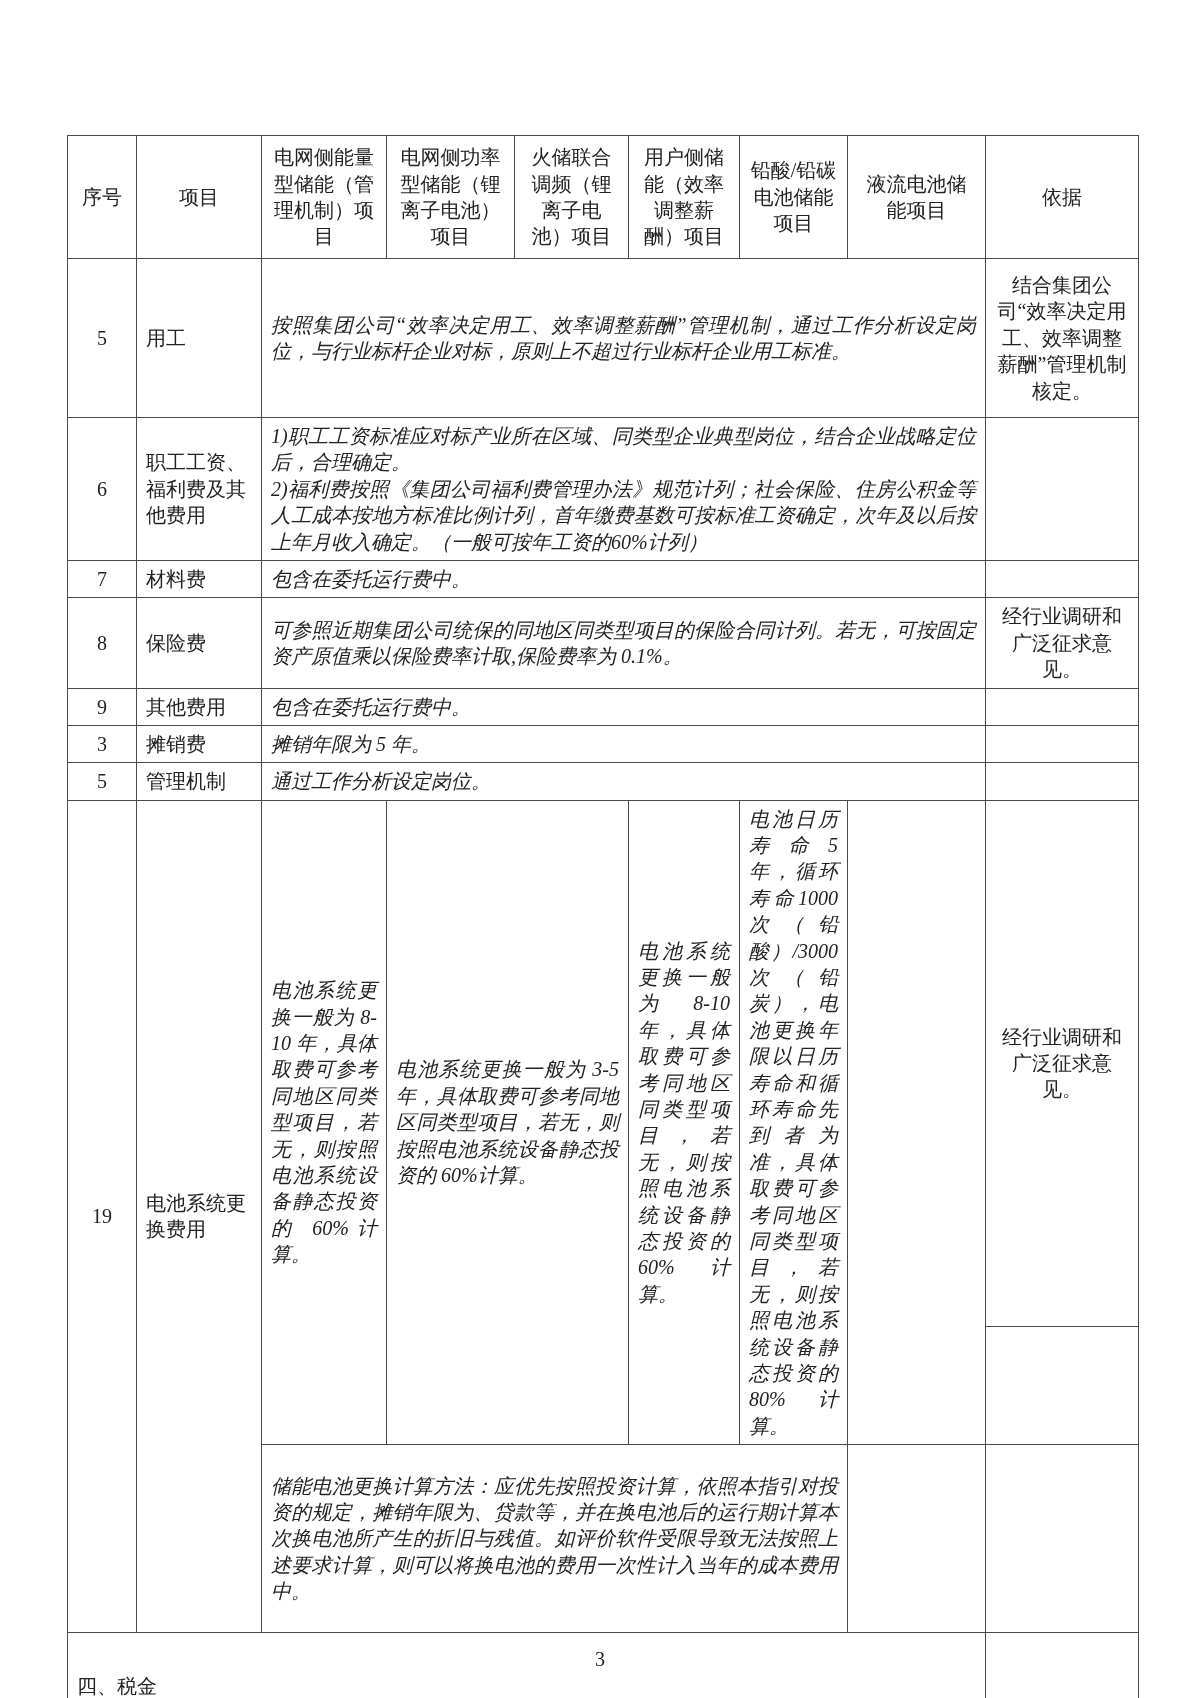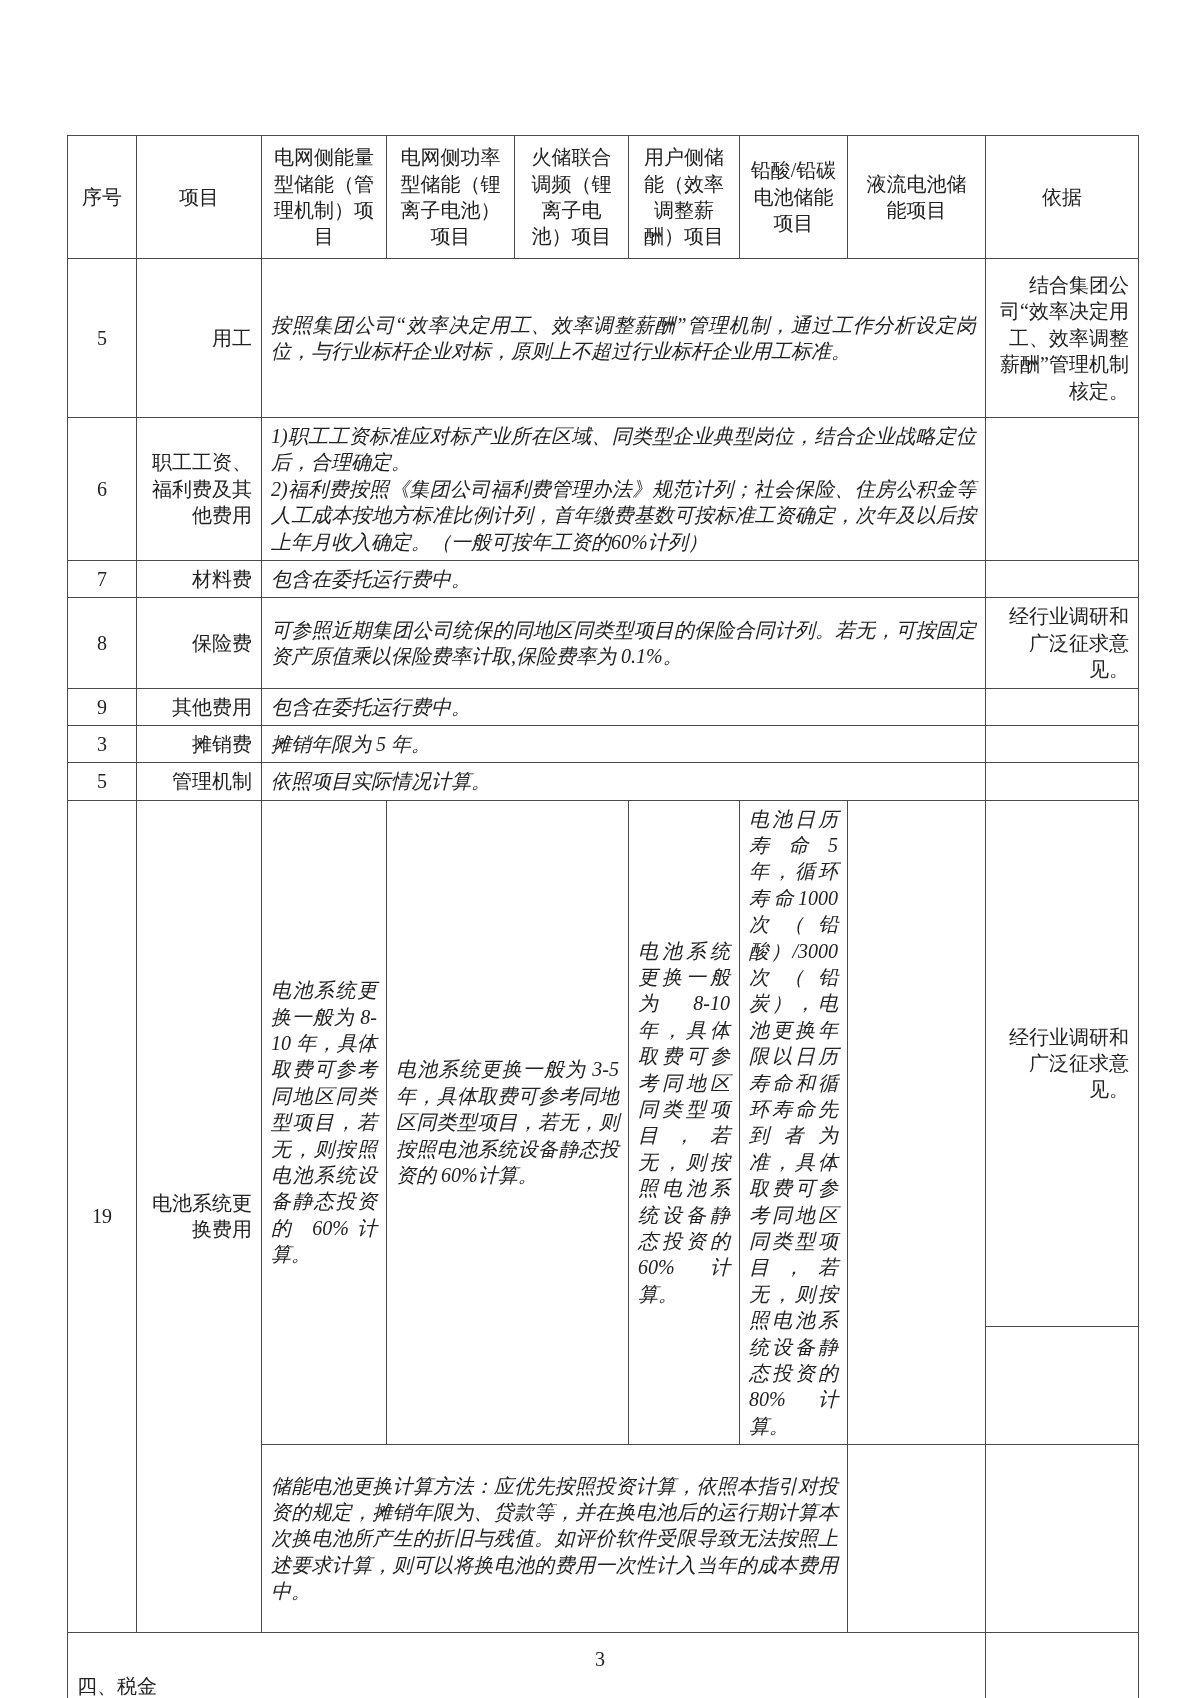--- a/index.html
+++ b/index.html
@@ -26,23 +26,23 @@
     padding:5px 9px;
     word-break:break-all;
     font-weight:normal;
   }
   th.hd{
     font-weight:bold;
     text-align:center;
     padding:4px 6px;
   }
   td.num{text-align:center;}
-  td.item{text-align:right;padding:4px 8px;}
+  td.item{text-align:left;padding:4px 8px;}
   td.content{text-align:justify;font-style:italic;}
-  td.basis{text-align:right;}
+  td.basis{text-align:center;}
   td.cell-top{vertical-align:top;}
   td.narrow{padding:5px 6px;}
   tr.h-header{height:123px;}
   tr.h-r5{height:159px;}
   tr.h-r6{height:138px;}
   tr.h-r7{height:28px;}
   tr.h-r8{height:80px;}
   tr.h-r9{height:30px;}
   tr.h-r10{height:29px;}
   tr.h-r11{height:28px;}
@@ -134,21 +134,21 @@
     <tr class="h-r10">
       <td class="num">3</td>
       <td class="item">摊销费</td>
       <td class="content" colspan="6">摊销年限为 5 年。</td>
       <td class="basis"></td>
     </tr>
 
     <tr class="h-r11">
       <td class="num">5</td>
       <td class="item">管理机制</td>
-      <td class="content" colspan="6">依照项目实际情况计算。</td>
+      <td class="content" colspan="6">通过工作分析设定岗位。</td>
       <td class="basis"></td>
     </tr>
 
     <tr class="h-r12a">
       <td class="num" rowspan="3">19</td>
       <td class="item" rowspan="3">电池系统更换费用</td>
       <td class="content" rowspan="2">电池系统更换一般为 8-10 年，具体取费可参考同地区同类型项目，若无，则按照电池系统设备静态投资的 60%计算。</td>
       <td class="content" colspan="2" rowspan="2">电池系统更换一般为 3-5 年，具体取费可参考同地区同类型项目，若无，则按照电池系统设备静态投资的 60%计算。</td>
       <td class="content narrow" rowspan="2">电池系统更换一般为 8-10 年，具体取费可参考同地区同类型项目，若无，则按照电池系统设备静态投资的 60%计算。</td>
       <td class="content narrow cell-top" rowspan="2">电池日历寿命5年，循环寿命1000次（铅酸）/3000次（铅炭），电池更换年限以日历寿命和循环寿命先到者为准，具体取费可参考同地区同类型项目，若无，则按照电池系统设备静态投资的 80%计算。</td>

